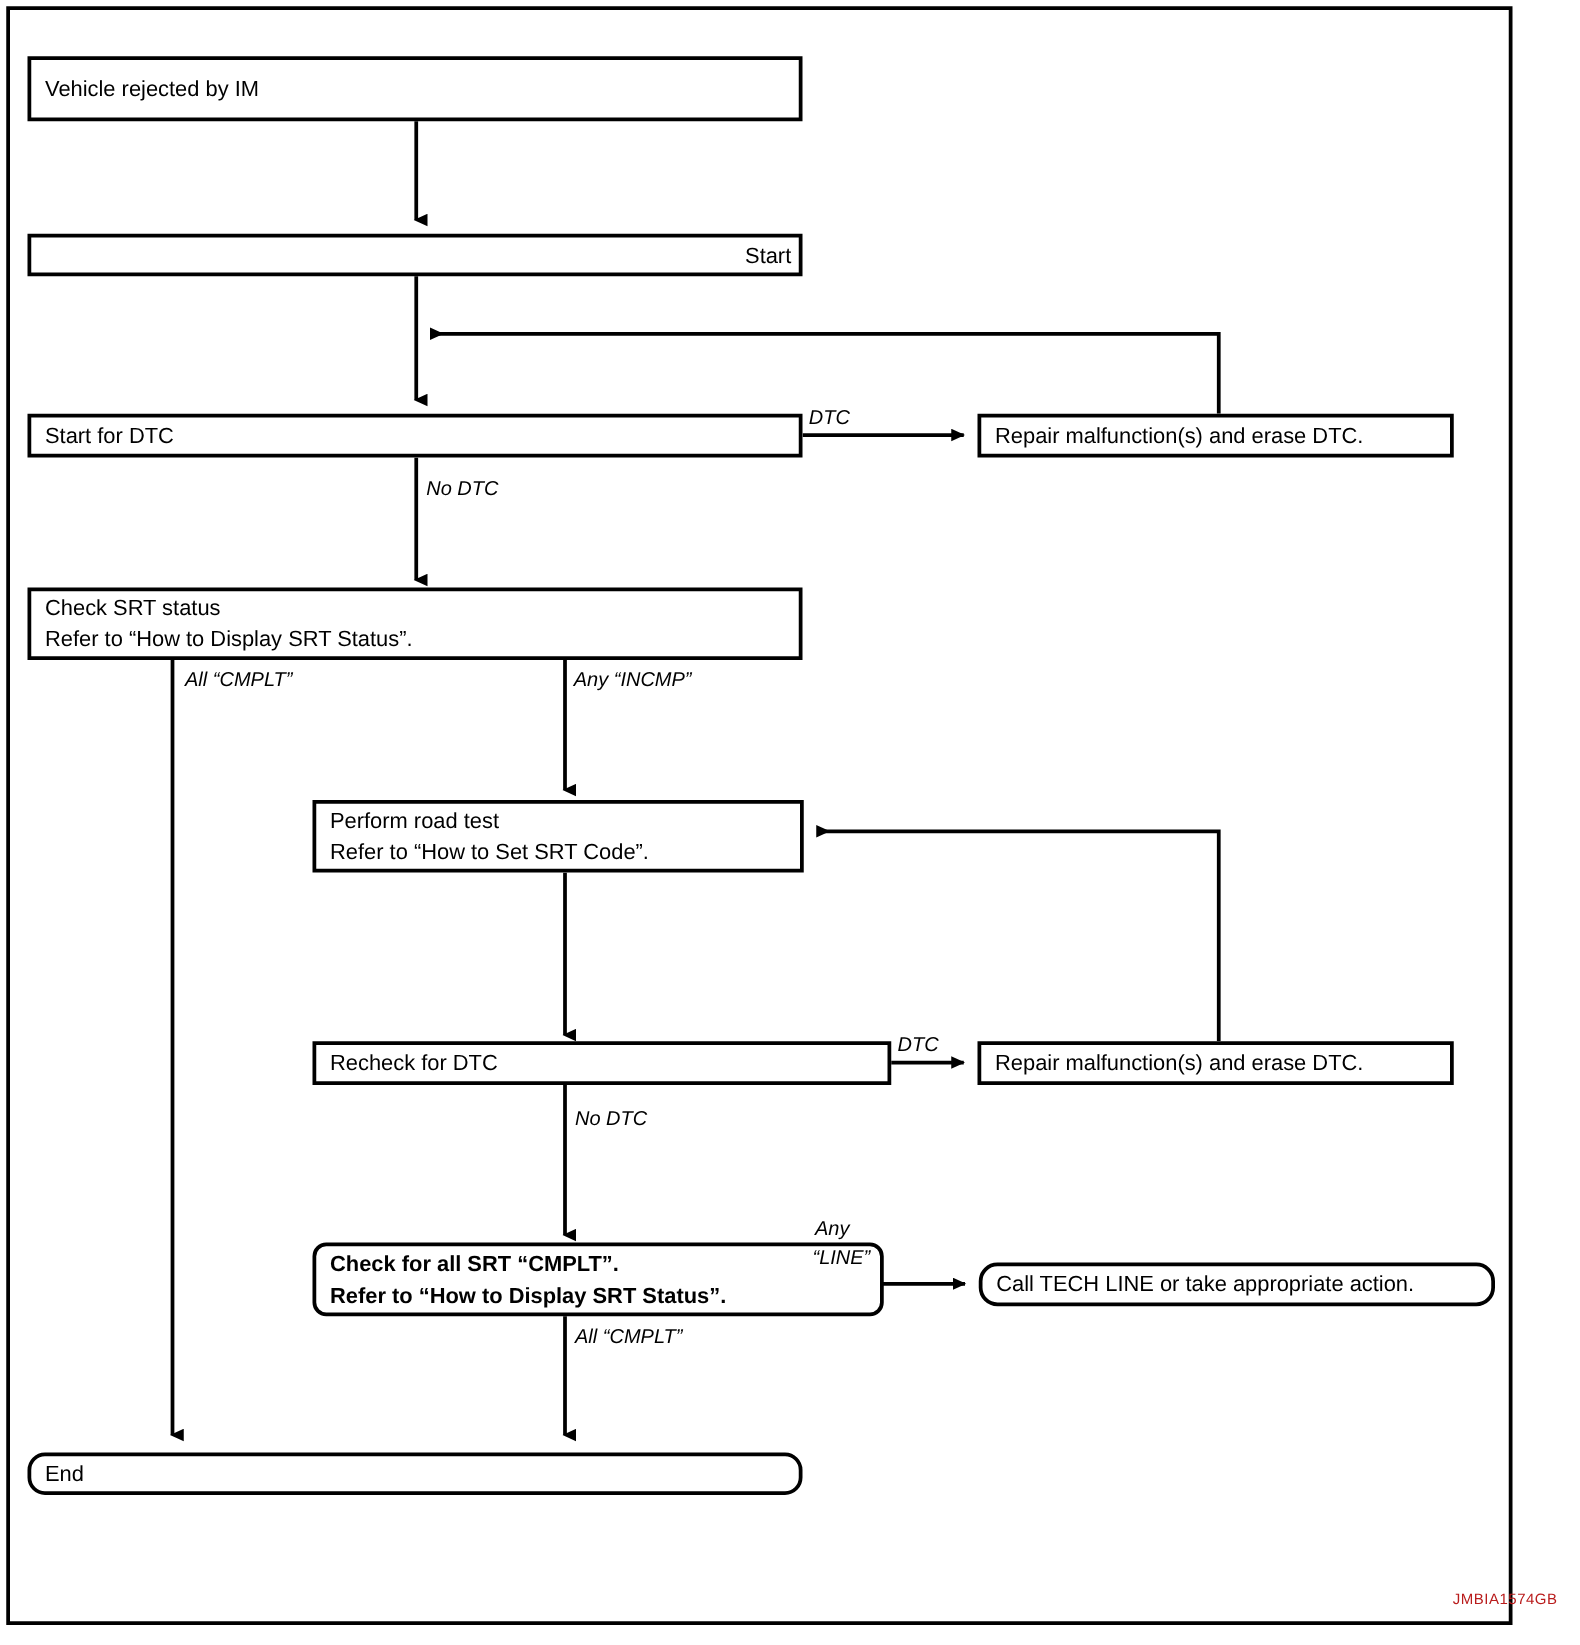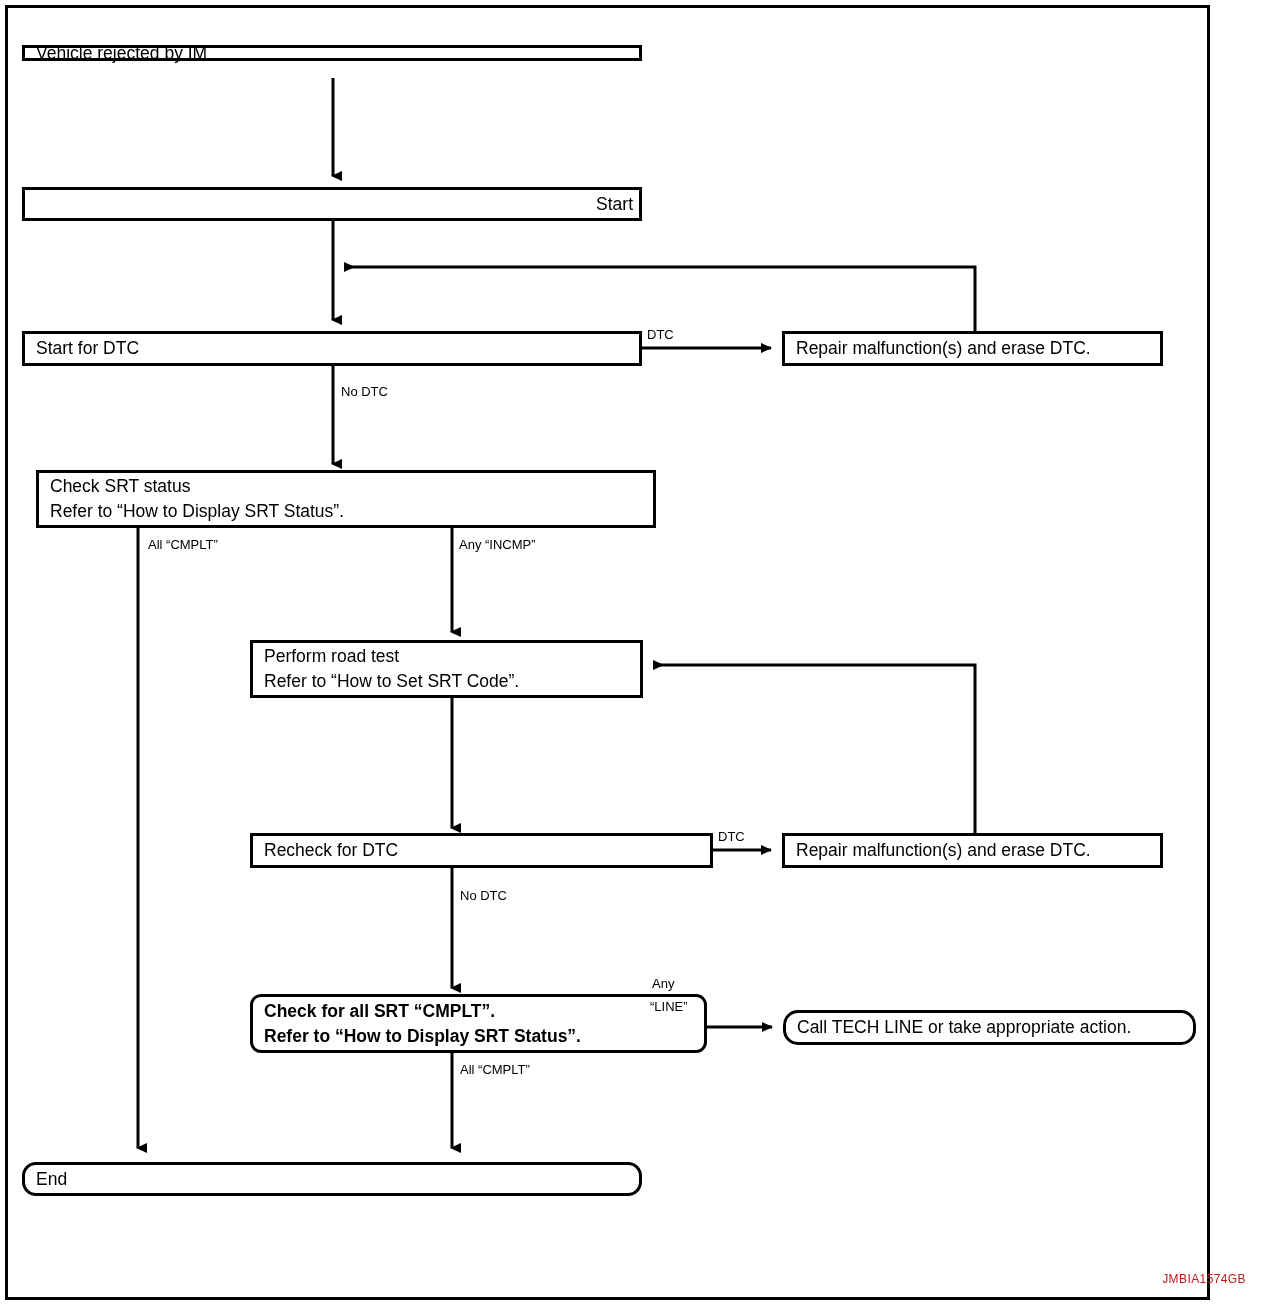--- a/index.html
+++ b/index.html
@@ -39,24 +39,25 @@
     font-size: 17.5px;
     line-height: 25px;
     color: #000000;
     white-space: nowrap;
   }
   .node.bold .line {
     font-weight: bold;
   }
   .edge-label {
     position: absolute;
-    font-size: 13px;
+    font-size: 16px;
     line-height: 21px;
     color: #000000;
     white-space: nowrap;
+    font-style: italic;
   }
   #diagram-svg {
     position: absolute;
     left: 0;
     top: 0;
     width: 1264px;
     height: 1316px;
   }
   #code-label {
     position: absolute;
@@ -111,37 +112,37 @@
       <path d="M712,850 L771,850" marker-end="url(#arrowRight)"></path>
 
       <line x1="452" y1="868" x2="452" y2="988" marker-end="url(#arrowDown)"></line>
 
       <path d="M643,1027 L772,1027" marker-end="url(#arrowRight)"></path>
 
       <line x1="452" y1="1053" x2="452" y2="1148" marker-end="url(#arrowDown)"></line>
     </g>
   </svg>
 
-  <div class="node" style="left:22px; top:45px; width:620px; height:16px;">
+  <div class="node" style="left:22px; top:45px; width:620px; height:52px;">
     <div class="line">Vehicle rejected by IM</div>
   </div>
 
   <div class="node" style="left:22px; top:187px; width:620px; height:34px;align-items:flex-end;">
     <div class="line">Start</div>
   </div>
 
   <div class="node" style="left:22px; top:331px; width:620px; height:35px;">
     <div class="line">Start for DTC</div>
   </div>
 
   <div class="node" style="left:782px; top:331px; width:381px; height:35px;">
     <div class="line">Repair malfunction(s) and erase DTC.</div>
   </div>
 
-  <div class="node" style="left:36px; top:470px; width:620px; height:58px;">
+  <div class="node" style="left:22px; top:470px; width:620px; height:58px;">
     <div class="line">Check SRT status</div>
     <div class="line">Refer to “How to Display SRT Status”.</div>
   </div>
 
   <div class="node" style="left:250px; top:833px; width:463px; height:35px;">
     <div class="line">Recheck for DTC</div>
   </div>
 
   <div class="node" style="left:250px; top:640px; width:393px; height:58px;">
     <div class="line">Perform road test</div>

